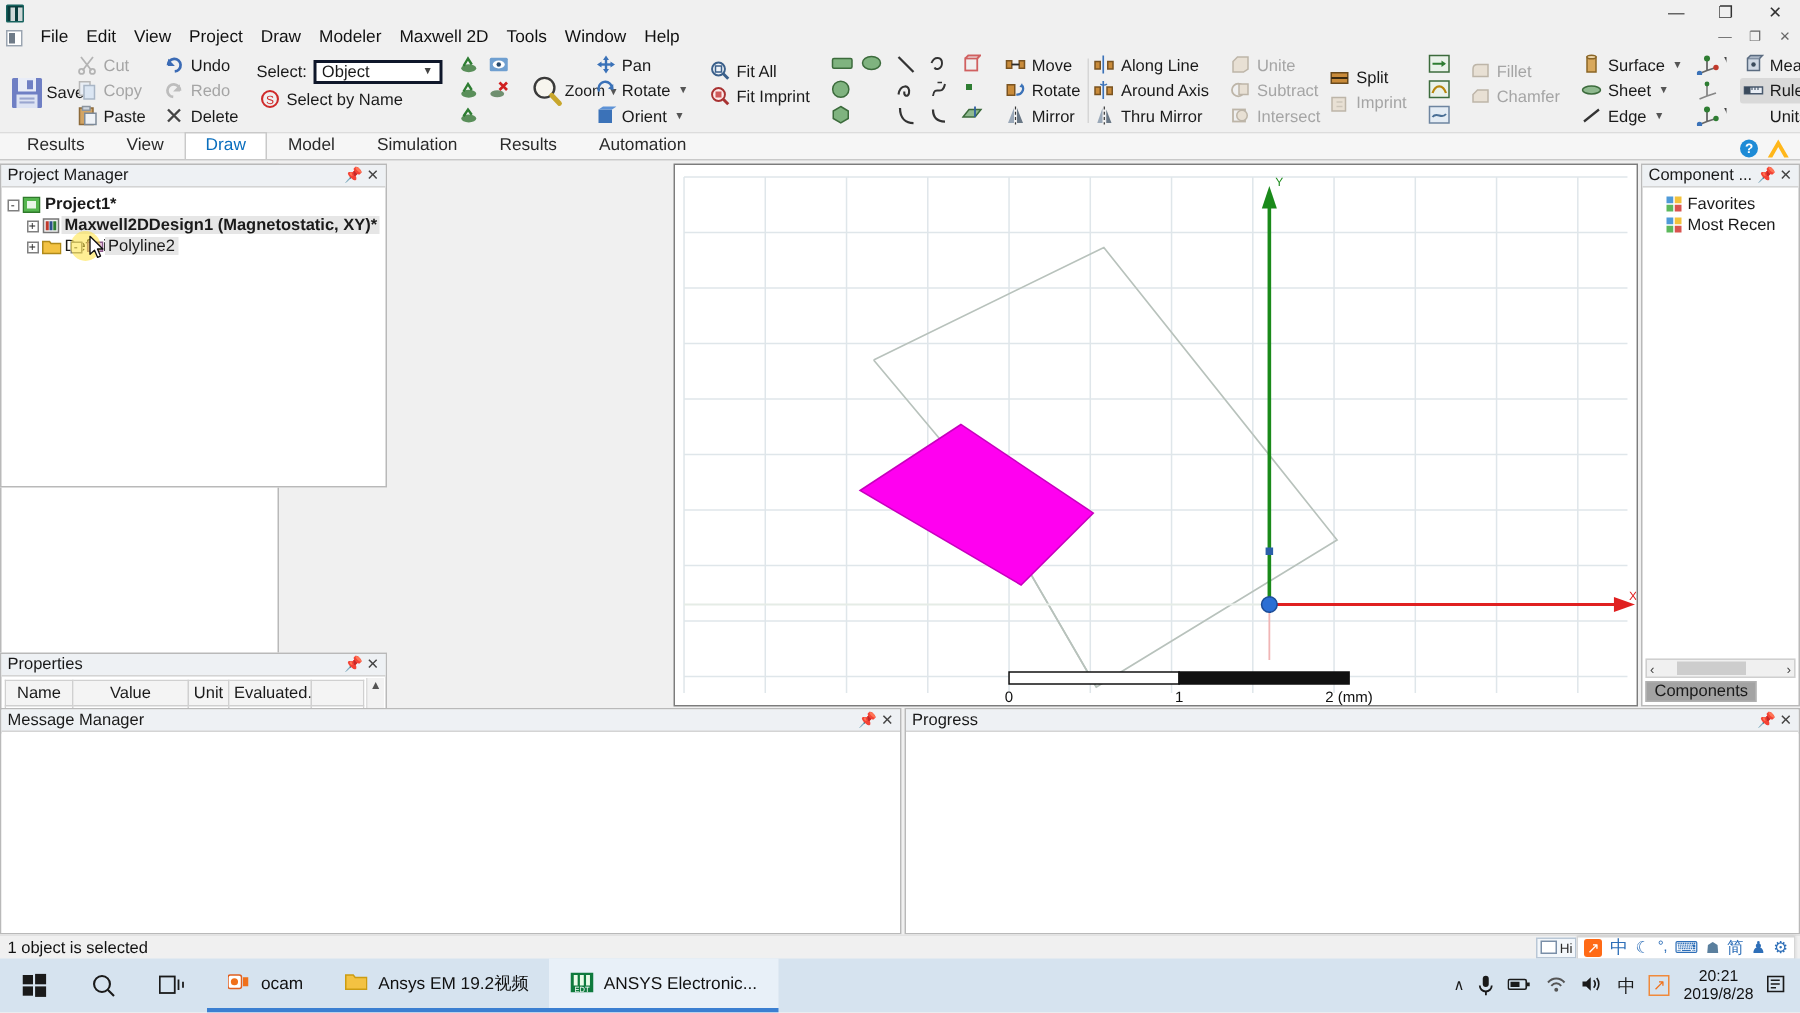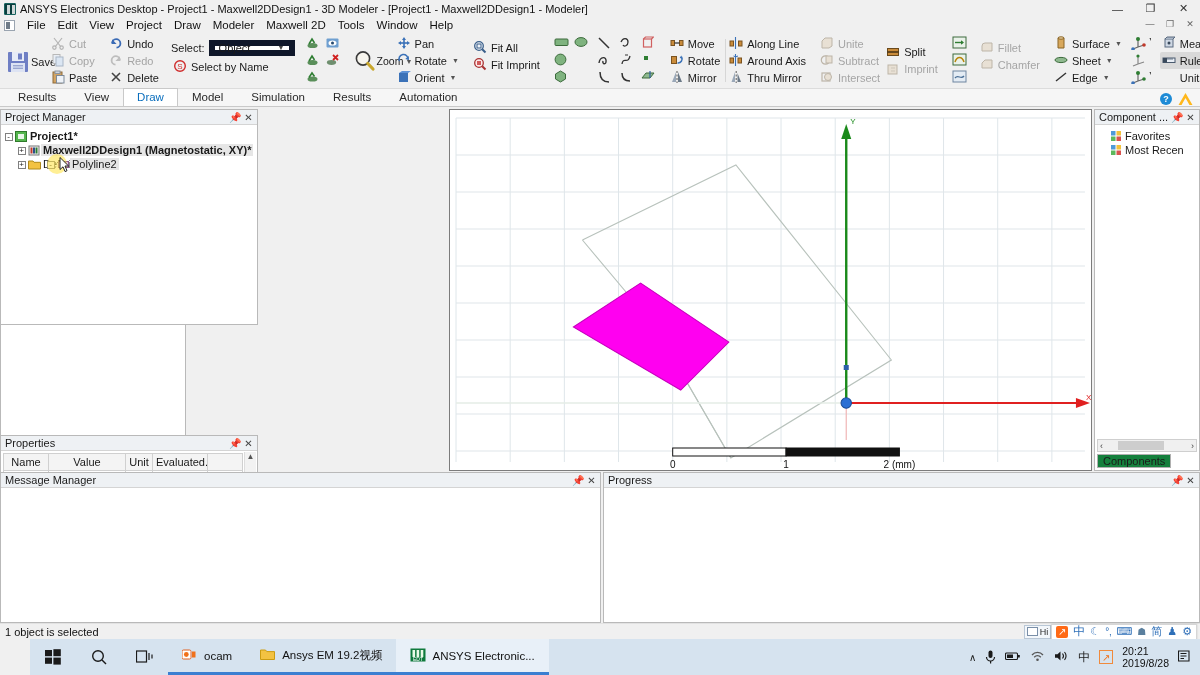--- a/index.html
+++ b/index.html
@@ -66,21 +66,21 @@
   }
   .caret { font-size:7px; color:#555; margin-left:2px; }
 
   
   .ic { width:15px; height:15px; display:inline-block; flex:0 0 auto; position:relative; }
   .ic svg { display:block; }
 
   
   .selrow { display:flex; align-items:center; gap:4px; height:17px; font-size:11px; }
   .combo {
-    height:16px; border:6px solid #0f172a; background:#fff; display:flex; align-items:center;
+    height:16px; border:2px solid #0f172a; background:#fff; display:flex; align-items:center;
     padding:0 2px 0 4px; font-size:11px; min-width:86px; position:relative;
   }
   .combo .cv { flex:1; white-space:nowrap; overflow:hidden; }
   .combo .cb { width:11px; text-align:center; font-size:7px; color:#444; }
 
   
   .tabrow {
     height:18px; background:#f6f6f6; display:flex; align-items:flex-end;
     border-bottom:1px solid #c9c9c9; padding-left:4px; position:relative;
   }
@@ -152,21 +152,21 @@
   #components-panel { right:0; top:0; width:106px; height:362px; }
   .comp-list { padding:4px 3px; font-size:11px; }
   .chscroll {
     position:absolute; left:2px; right:2px; bottom:18px; height:13px;
     background:#f0f0f0; border:1px solid #cfcfcf; display:flex; align-items:center;
     justify-content:space-between; padding:0 2px; font-size:9px; color:#444;
   }
   .chthumb{position:absolute;left:20px;width:46px;top:1px;bottom:1px;background:#cdcdcd;}
   .comptab {
     position:absolute; left:2px; bottom:2px; height:14px; border:1px solid #b0b0b0;
-    background:#15803d; font-size:11px; padding:0 5px; line-height:13px;
+    background:#a3a3a3; font-size:11px; padding:0 5px; line-height:13px;
   }
 
   
   .bottom { position:absolute; left:0; right:0; bottom:52px; height:151px; background:#f0f0f0; }
   #message-manager { position:absolute; left:0; top:0; width:601px; height:151px; background:#fff; border:1px solid #b9b9b9; }
   #progress-panel { position:absolute; left:603px; top:0; right:0; height:151px; background:#fff; border:1px solid #b9b9b9; }
 
   
   .statusbar {
     position:absolute; left:0; right:0; bottom:36px; height:16px; background:#f0f0f0;
@@ -182,41 +182,40 @@
     height:16px; padding:0 4px; box-shadow:0 0 2px rgba(0,0,0,.15);
   }
   .sogou {
     width:12px;height:12px;background:#ff6a16;border-radius:2px;color:#fff;font-size:10px;
     display:flex;align-items:center;justify-content:center;
   }
 
   
   .taskbar {
     position:absolute; left:0; right:0; bottom:0; height:36px; background:#d6e3ef;
-    display:flex; align-items:center;margin-left:30px;
+    display:flex; align-items:center;
   }
   .tb-left { display:flex; align-items:center; height:36px; }
   .tb-ico { width:46px; height:36px; display:flex; align-items:center; justify-content:center; }
   .tb-app {
     height:36px; display:flex; align-items:center; gap:7px; padding:0 14px;
     font-size:11.5px; color:#111; position:relative; border-bottom:3px solid transparent;
   }
   .tb-app.open { border-bottom-color:#3b7fd1; }
   .tb-app.active { background:#e8f0f8; }
   .tb-right { margin-left:auto; display:flex; align-items:center; gap:9px; padding-right:8px; height:36px; }
-  .clock { font-size:10.5px; line-height:12px; color:#111; }
+  .clock { font-size:10.5px; line-height:12px; text-align:center; color:#111; }
 </style>
 </head>
 <body>
 
 <div class="app">
 
   <div class="titlebar">
     <div class="title-ico"></div>
-    <div class="title-text">ANSYS Electronics Desktop - Project1 - Maxwell2DDesign1 - 3D Modeler - [Project1 - Maxwell2DDesign1 - Modeler]</div>
     <div class="win-btns">
       <div class="win-btn">—</div>
       <div class="win-btn">❐</div>
       <div class="win-btn close">✕</div>
     </div>
   </div>
 
   <div class="menubar">
     <div class="menu-appico"></div>
     <div class="menu-item">File</div>

